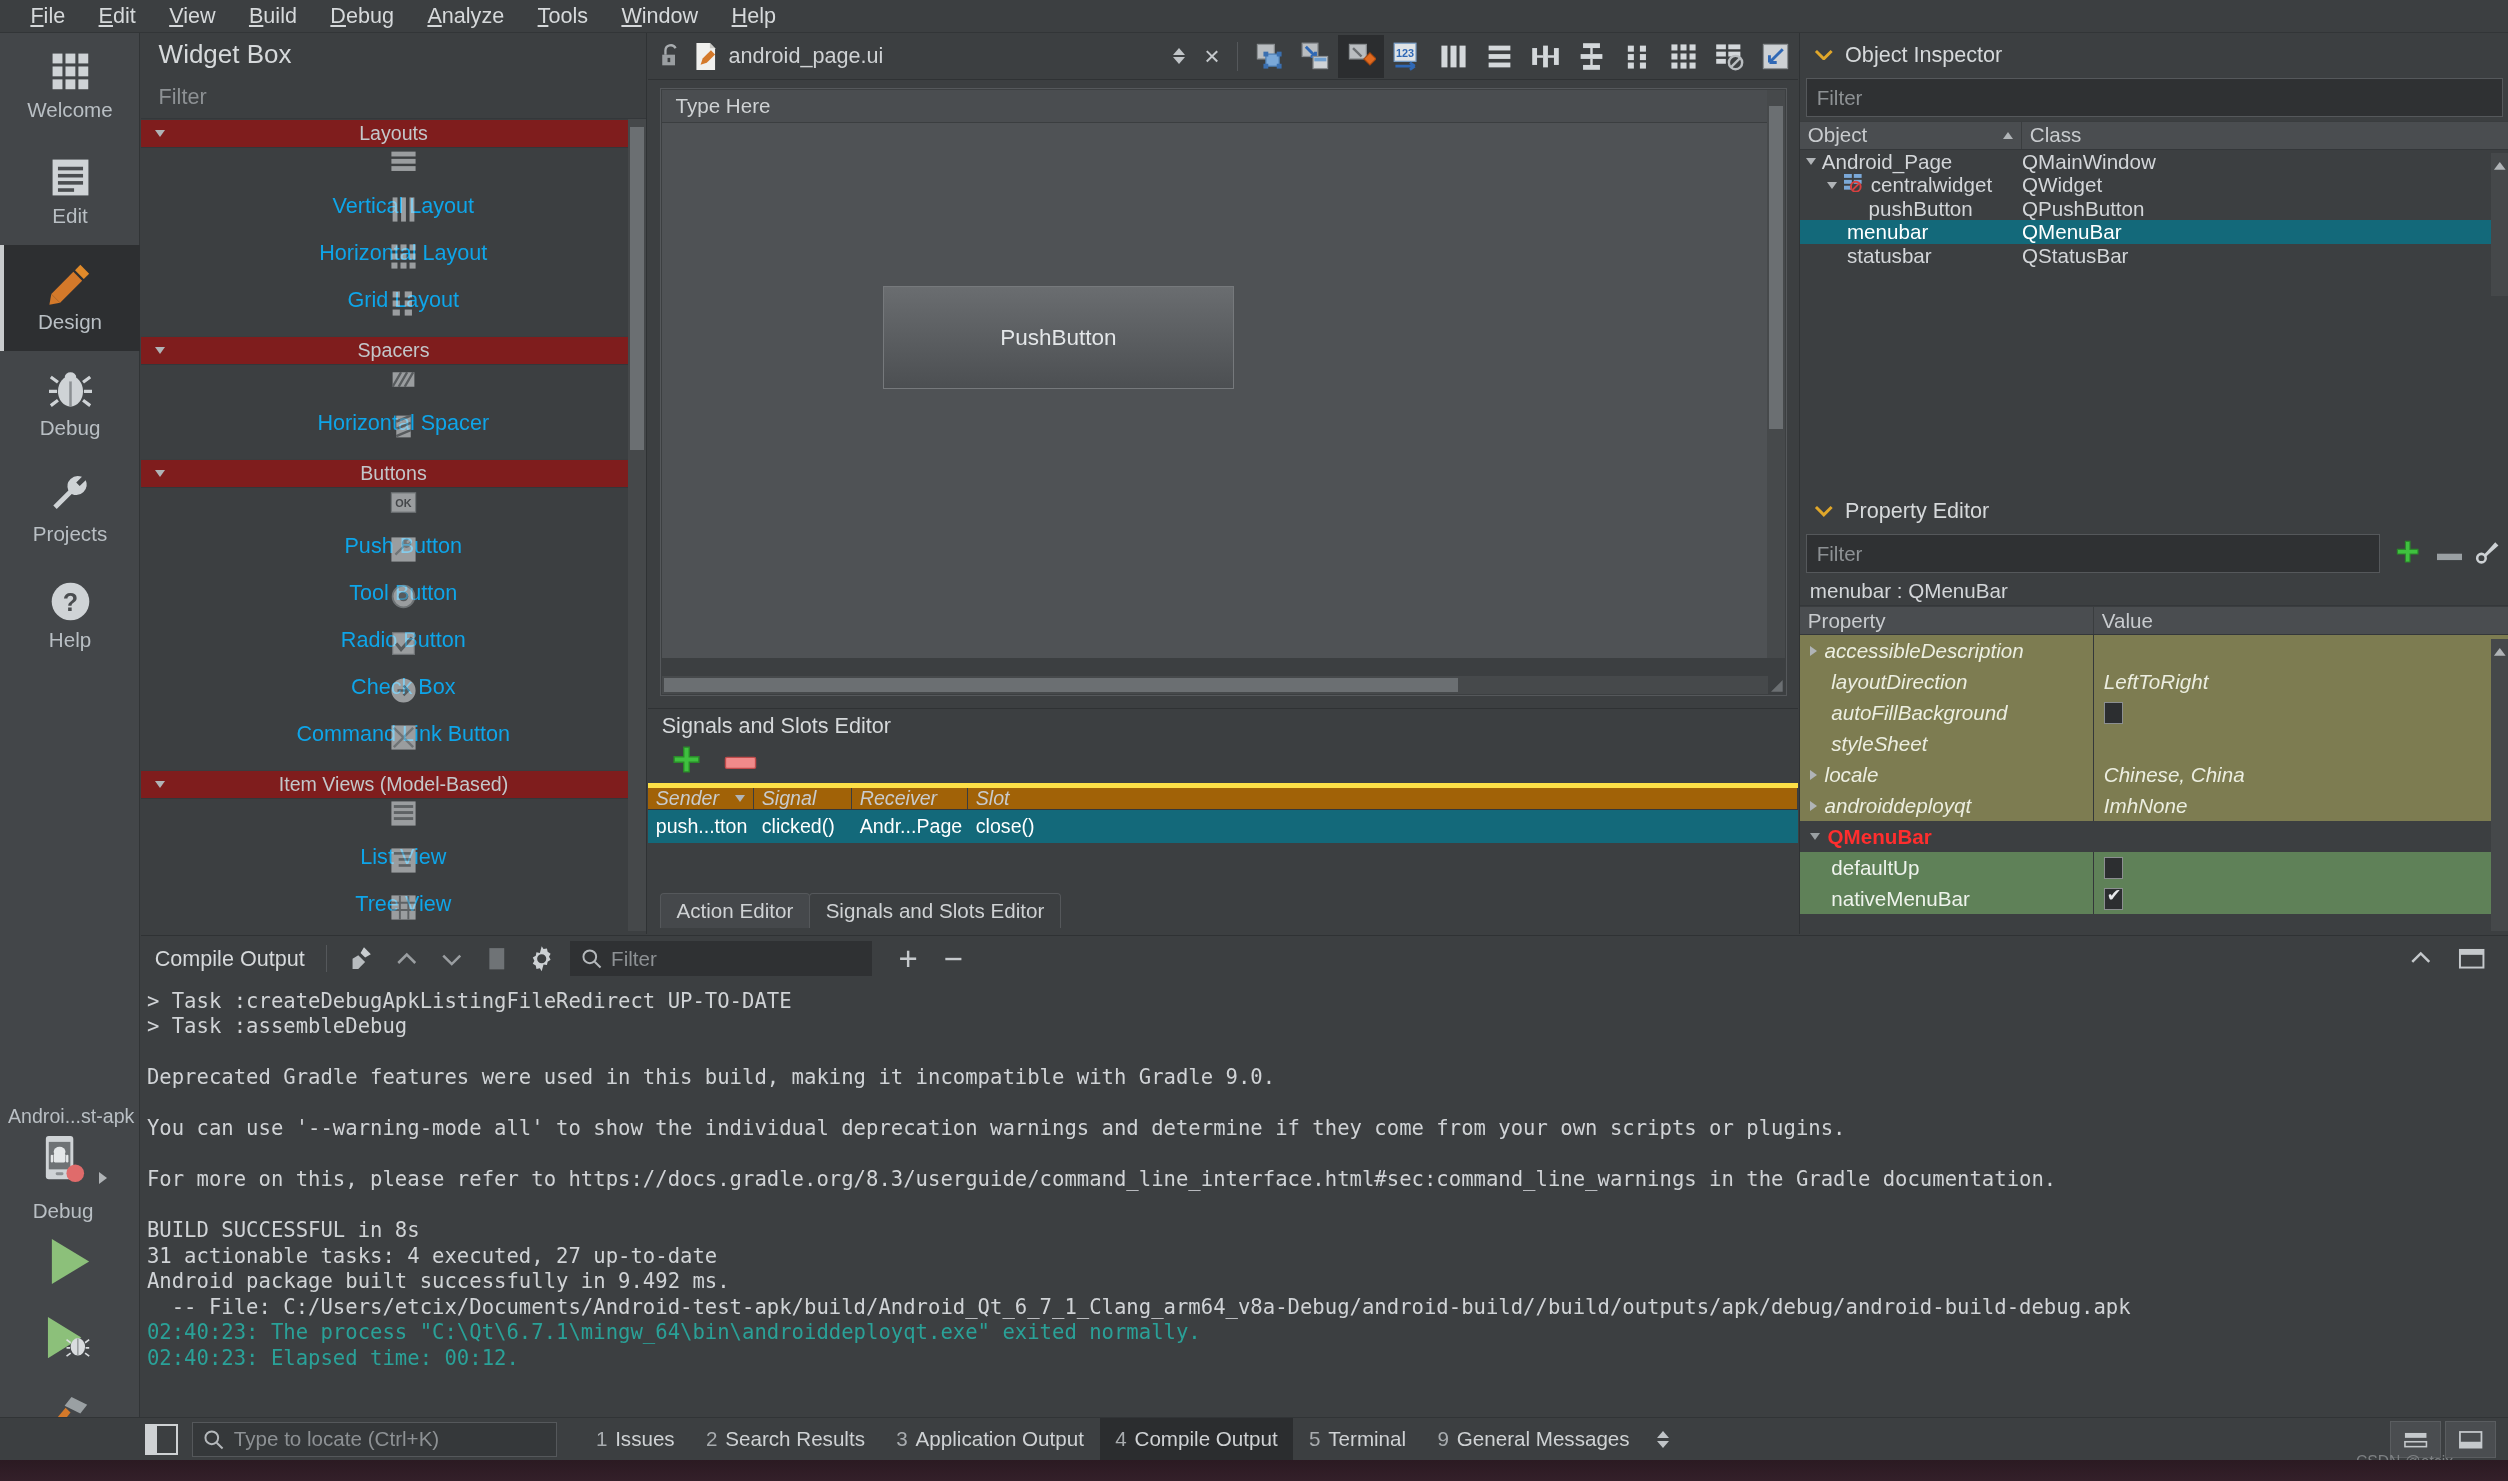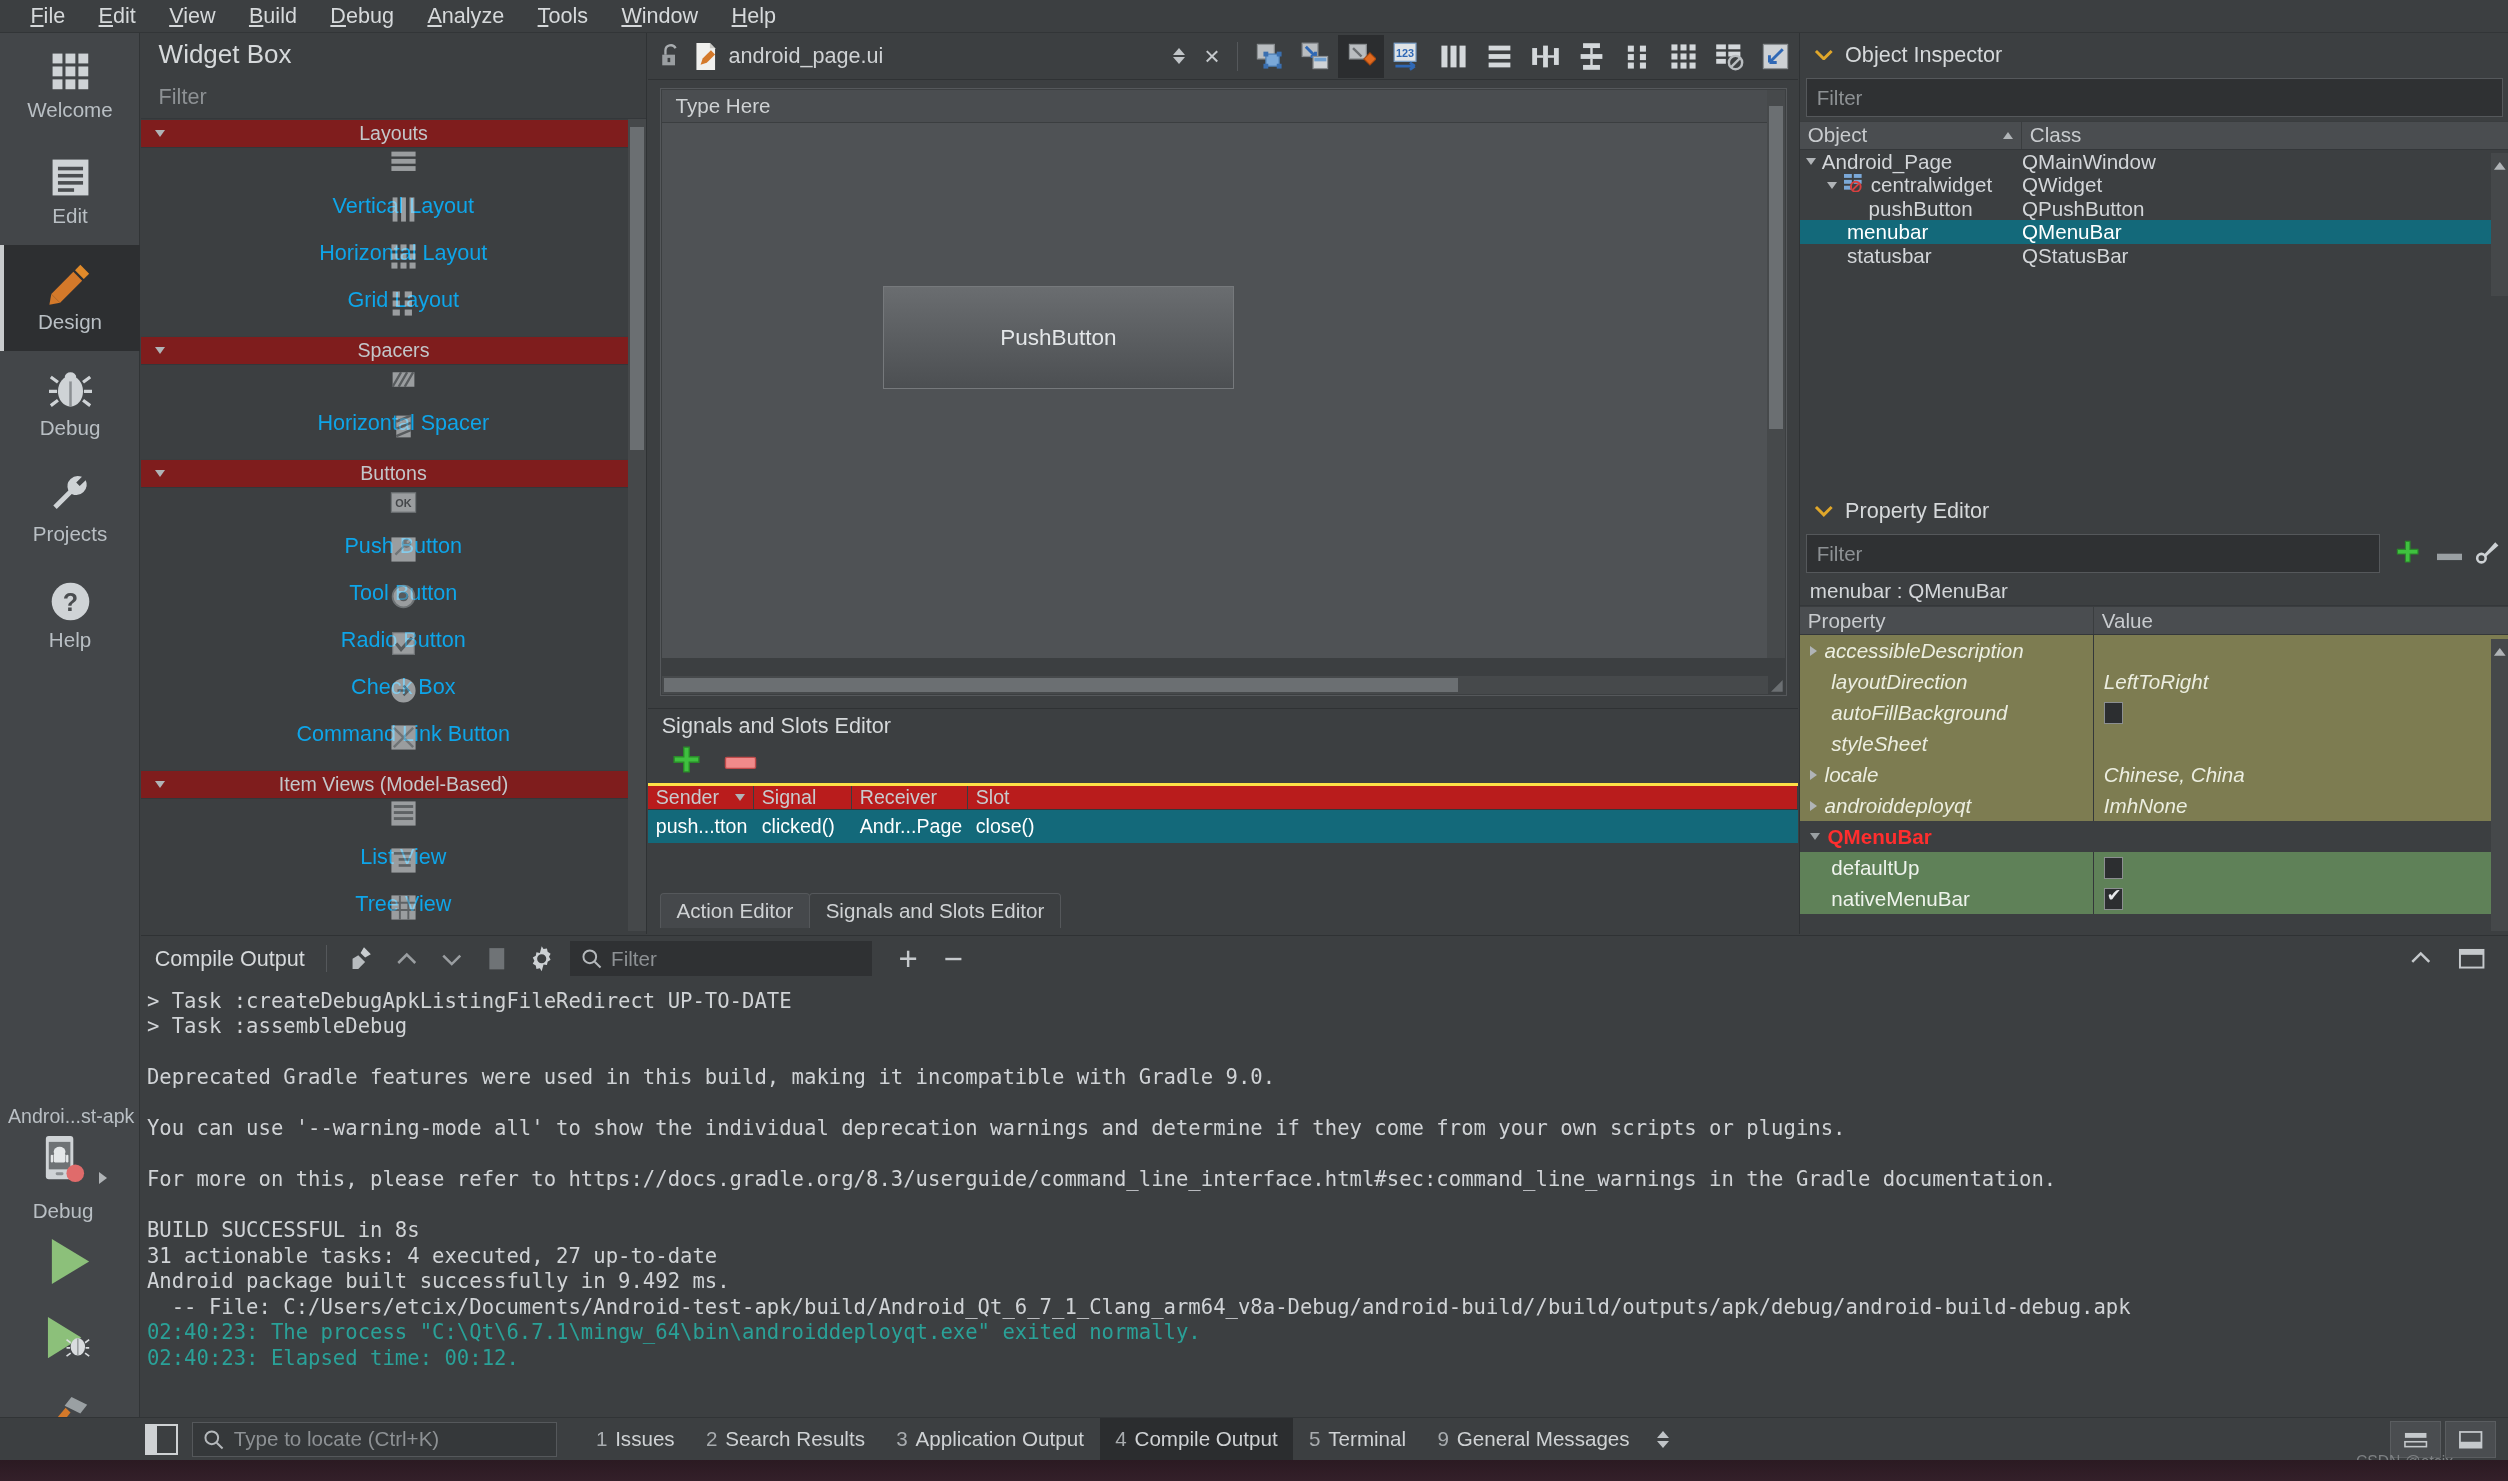--- a/index.html
+++ b/index.html
@@ -138,22 +138,22 @@
   .corner-arrow { position:absolute; right:2px; bottom:2px; width:13.7px;height:13.7px; }
 
   
   #sigslots {
     position: absolute; left: 648px; top: 708px; width: 1150px; height: 226px;
     background: #3c3f41; border-top:1px solid #2f3234;
   }
   #ss-title { height: 33px; display:flex;align-items:center;padding-left:13.7px;font-size:21.6px;color:#d6d9db;}
   #ss-tools { height: 41px; display:flex;align-items:center;gap: 21.6px; padding-left: 21.6px;}
   #ss-head {
-    display:flex; height: 27.4px; background:#b91c1c; font-size: 19.6px; color:#c8cbce;
-    border-top:3px solid #fde047; border-bottom:1px solid #34373a;
+    display:flex; height: 27.4px; background:#a16207; font-size: 19.6px; color:#c8cbce;
+    border-top:5px solid #fde047; border-bottom:1px solid #34373a;font-style:italic;
   }
   #ss-head > div { padding-left: 7.8px; display:flex;align-items:center; border-right:1px solid #3a3d3f; position:relative;}
   .ss-row { display:flex; height: 33px; font-size: 19.6px; background:#13697a; color:#ffffff; }
   .ss-row > div { padding-left: 7.8px; display:flex;align-items:center; }
   .ss-c1{width:106px;} .ss-c2{width:98px;} .ss-c3{width:116px;} .ss-c4{flex:1;}
   #ss-tabs { position:absolute; left:0; bottom: 5.9px; width:100%; height: 39px; display:flex; align-items:flex-end; padding-left: 11.8px; }
   .ss-tab {
     height: 35px; padding: 0 15.7px; display:flex;align-items:center;
     font-size: 20.6px; color:#cfd2d4; background:#45484b;
     border: 1px solid #55585b; border-bottom:none;

